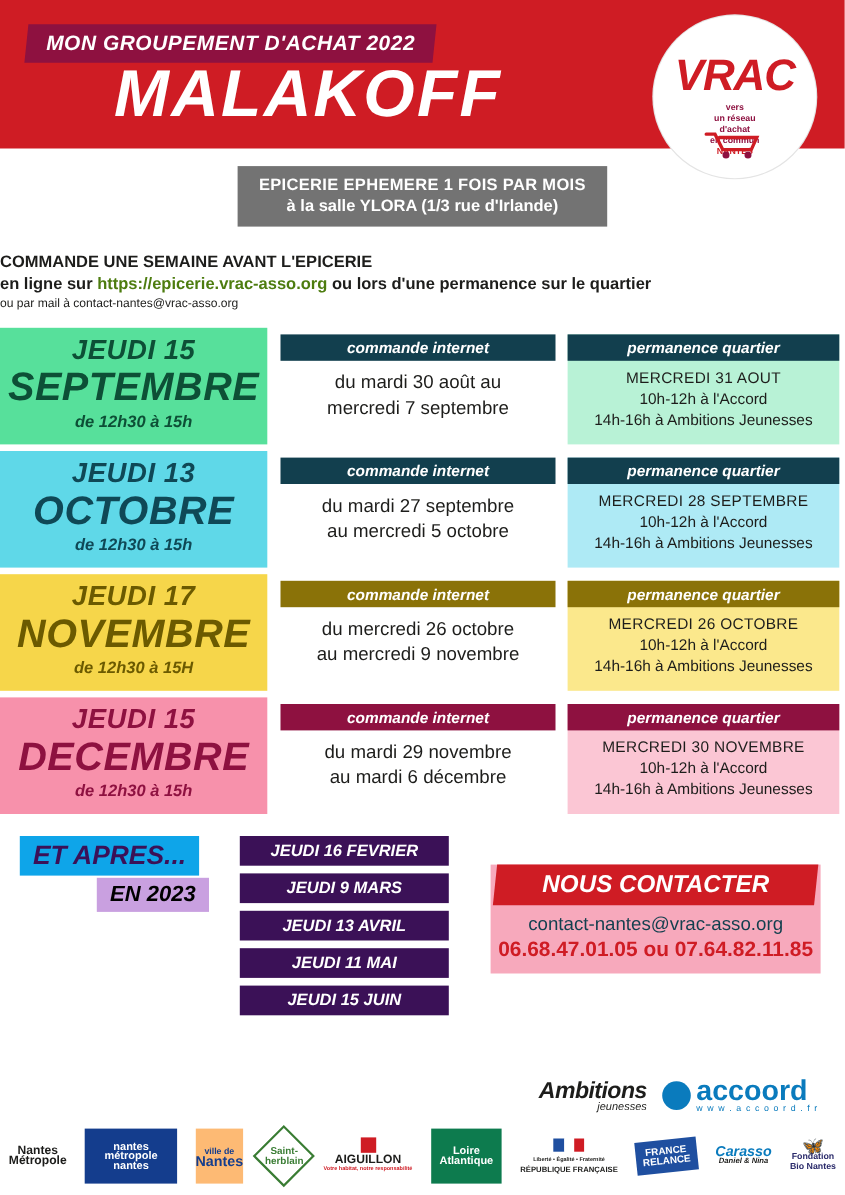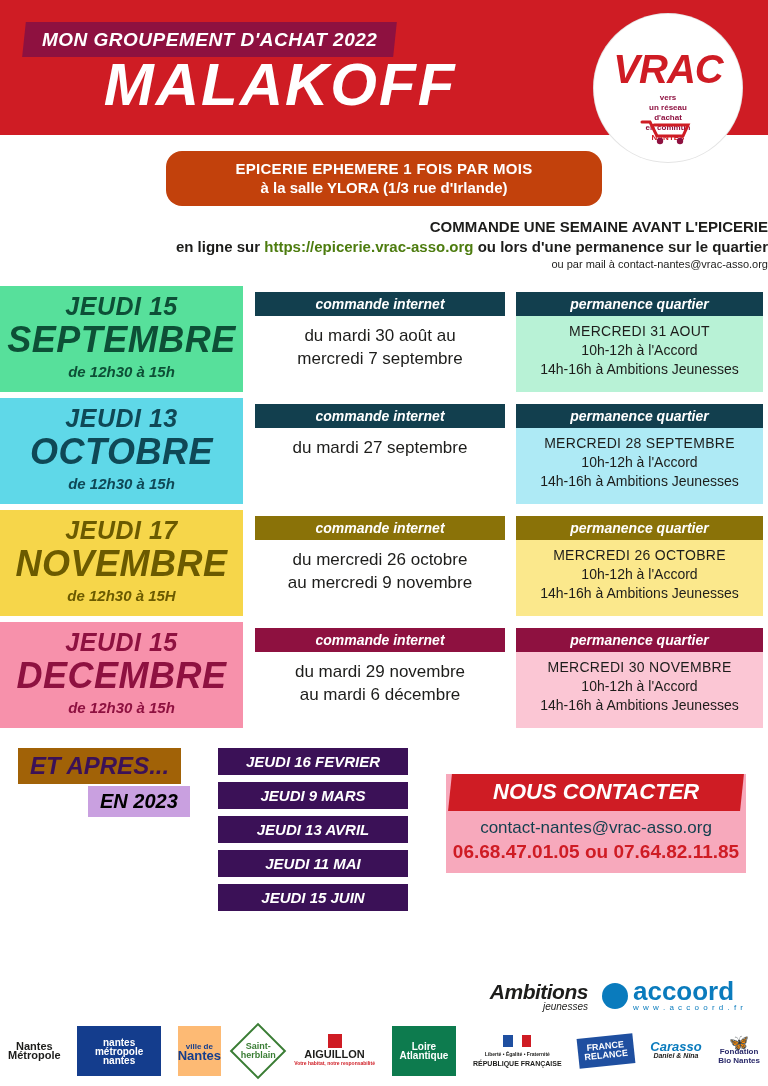--- a/index.html
+++ b/index.html
@@ -70,31 +70,30 @@
   }
   .logo-sub .nantes { color: #cf1c24; }
   .logo-cart {
     position: absolute; bottom: 14px; left: 50%; margin-left: -28px;
     width: 56px; height: 26px;
   }
 
   
   .epicerie {
     margin: 16px auto 0 auto;
-    width: 436px;
-    background: #c2410c;
+    width: 336px;
+    background: #737373;
     color: #ffffff;
     text-align: center;
     padding: 9px 10px 10px 10px;
-    border-radius: 16px;
   }
   .epicerie-l1 { font-size: 15px; font-weight: bold; letter-spacing: 0.3px; }
   .epicerie-l2 { font-size: 15px; font-weight: bold; margin-top: 2px; }
 
-  .commande-block { text-align: right; margin-top: 12px; }
+  .commande-block { text-align: left; margin-top: 24px; }
   .commande-l1 { font-size: 15px; font-weight: bold; color: #1d1d1b; }
   .commande-l2 { font-size: 15px; font-weight: bold; color: #1d1d1b; margin-top: 3px; }
   .commande-l2 a, .commande-url { color: #4d7c0f; text-decoration: none; }
   .commande-l3 { font-size: 11px; color: #1d1d1b; margin-top: 3px; }
 
   
   .months { margin-top: 16px; }
   .month-row { position: relative; height: 112px; }
   .m-left {
     position: absolute; left: 0; top: 0; width: 243px; height: 106px;
@@ -119,21 +118,21 @@
   .m-right-head {
     background: #123f4e; color: #ffffff; text-align: center;
     font-size: 14px; font-weight: bold; font-style: italic; padding: 4px 0;
   }
   .m-right-body { text-align: center; font-size: 14px; line-height: 19px; padding-top: 6px; color: #1d1d1b; }
   .m-right-body .perm-title { font-size: 14px; letter-spacing: 0.3px; }
 
   
   .after { position: relative; margin-top: 14px; height: 170px; }
   .after-tag1 {
-    position: absolute; left: 18px; top: 0; background: #a16207; color: #3b1157;
+    position: absolute; left: 18px; top: 0; background: #0ea5e9; color: #3b1157;
     font-size: 24px; font-weight: bold; font-style: italic; padding: 4px 12px;
   }
   .after-tag2 {
     position: absolute; left: 88px; top: 38px; background: #c9a0e0; color: #000000;
     font-size: 20px; font-weight: bold; font-style: italic; padding: 4px 12px;
   }
   .after-dates { position: absolute; left: 218px; top: 0; width: 190px; }
   .after-date {
     background: #3b1157; color: #ffffff; text-align: center;
     font-size: 15px; font-weight: bold; font-style: italic;
@@ -258,20 +257,21 @@
   <div class="month-row">
     <div class="m-left" id="ml1" style="background: rgb(95, 216, 232); color: rgb(15, 72, 86);">
       <div class="m-day">JEUDI 13</div>
       <div class="m-name">OCTOBRE</div>
       <div class="m-hours">de 12h30 à 15h</div>
     </div>
     <div class="m-mid">
       <div class="m-mid-head" id="mh1" style="background: rgb(18, 63, 78);">commande internet</div>
       <div class="m-mid-body">
         <div>du mardi 27 septembre</div>
+        <div>au mercredi 5 octobre</div>
       </div>
     </div>
     <div class="m-right" id="mr1" style="background: rgb(174, 234, 245);">
       <div class="m-right-head" id="mrh1" style="background: rgb(18, 63, 78);">permanence quartier</div>
       <div class="m-right-body">
         <div class="perm-title">MERCREDI 28 SEPTEMBRE</div>
         <div>10h-12h à l'Accord</div>
         <div>14h-16h à Ambitions Jeunesses</div>
       </div>
     </div>

